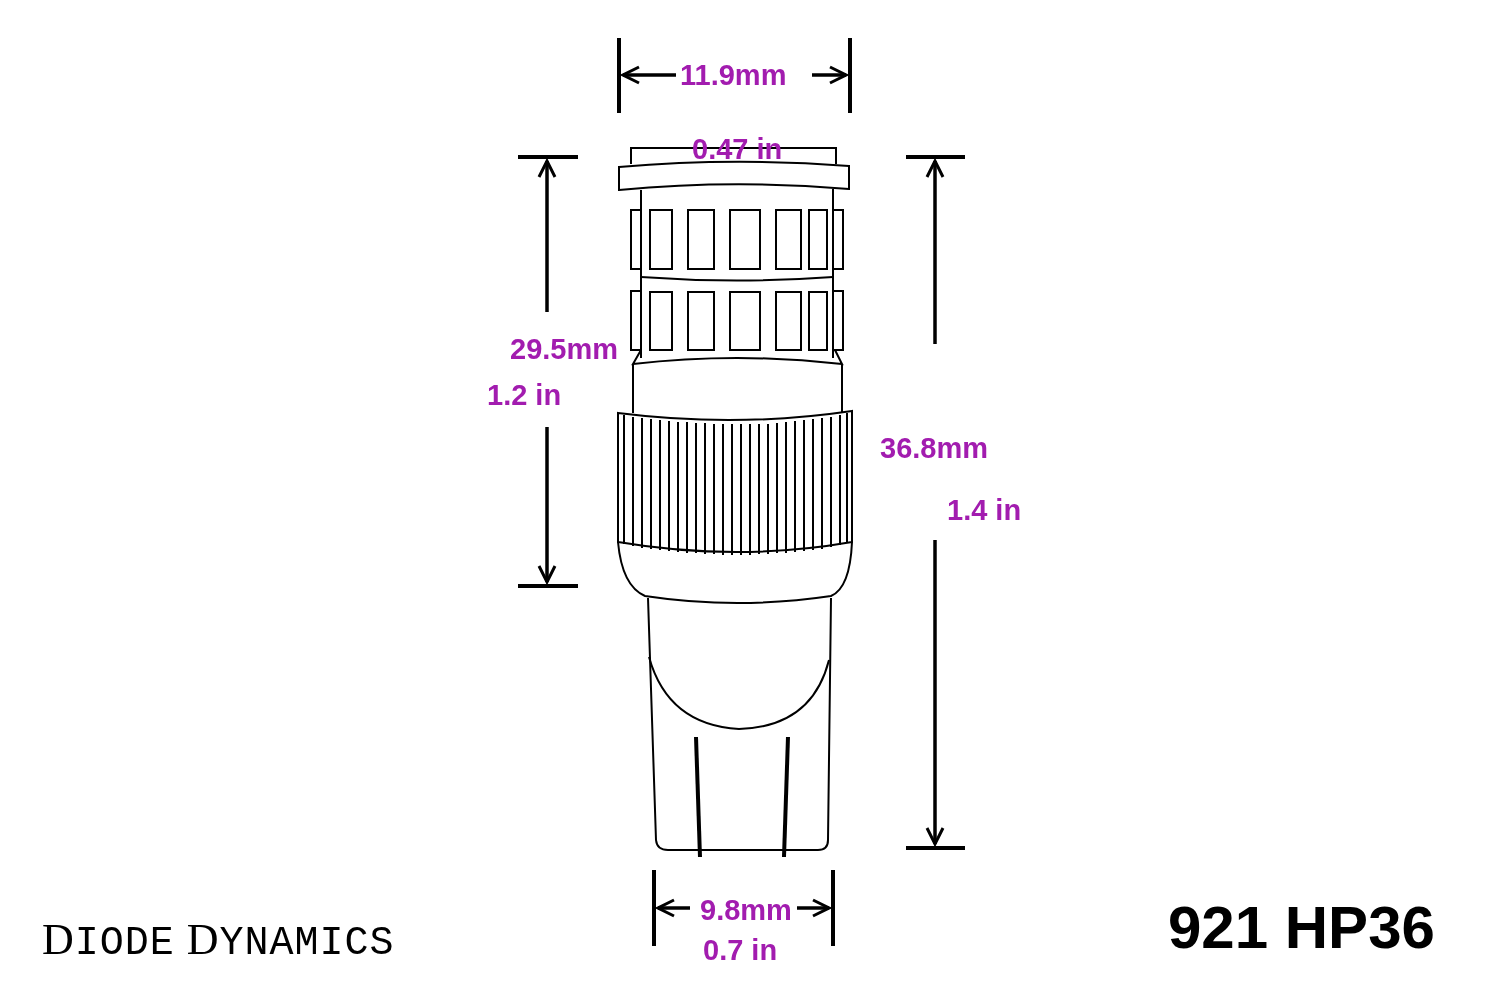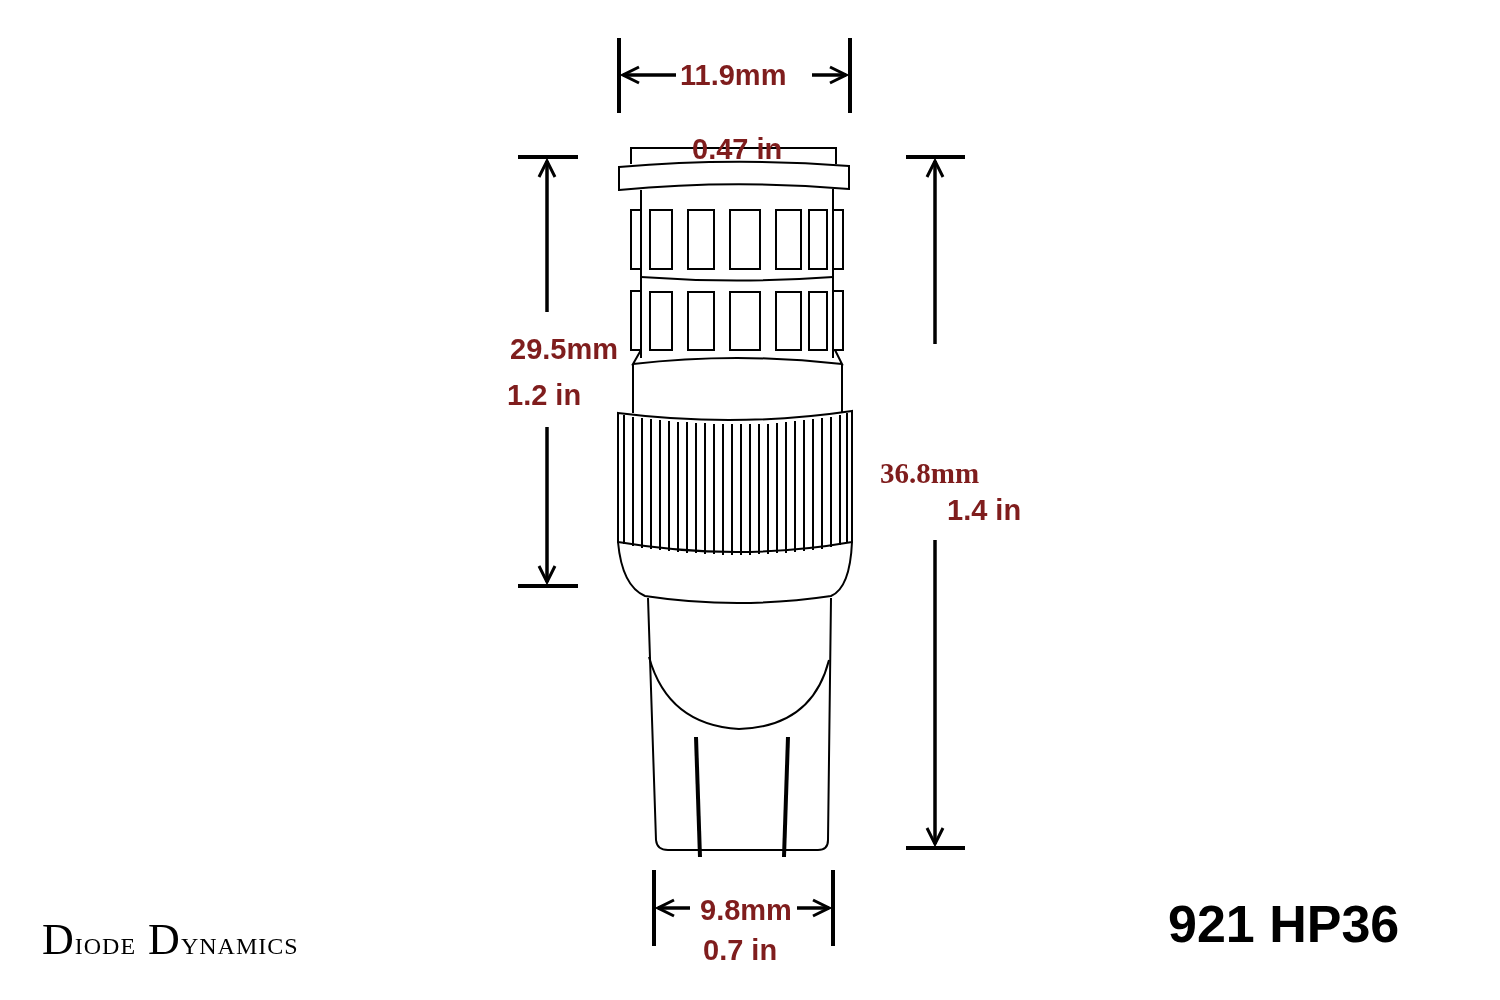--- a/index.html
+++ b/index.html
@@ -1,22 +1,22 @@
 <!DOCTYPE html>
 <html><head>
   <meta charset="utf-8">
   <style>
     html, body { margin: 0; padding: 0; background: #ffffff; }
     body { width: 1500px; height: 1000px; position: relative; overflow: hidden; font-family: "Liberation Sans", sans-serif; }
     svg.drawing { position: absolute; left: 0; top: 0; width: 1500px; height: 1000px; }
-    .label { position: absolute; font-family: "Liberation Sans", sans-serif; font-weight: bold; color: #7f1d1d; text-align: left; line-height: 1; white-space: nowrap; }
+    .label { position: absolute; font-family: "Liberation Sans", sans-serif; font-weight: bold; color: #a21caf; text-align: left; line-height: 1; white-space: nowrap; }
     .dim { font-size: 29px; }
     .brand { position: absolute; left: 42px; top: 918px; font-family: "Liberation Serif", serif; color: #000; font-size: 44px; letter-spacing: 1px; white-space: nowrap; line-height: 1; }
-    .brand .sc { font-size: 24px; }
-    .model { position: absolute; left: 1168px; top: 898px; font-family: "Liberation Sans", sans-serif; font-weight: bold; font-size: 52px; color: #000; white-space: nowrap; line-height: 1; }
+    .brand .sc { font-size: 40px; font-family: Liberation Mono, monospace; }
+    .model { position: absolute; left: 1168px; top: 898px; font-family: "Liberation Sans", sans-serif; font-weight: bold; font-size: 60px; color: #000; white-space: nowrap; line-height: 1; }
   </style>
 </head>
 <body>
 
 <svg class="drawing" viewBox="0 0 1500 1000" xmlns="http://www.w3.org/2000/svg">
   <defs>
     <marker id="arrow" viewBox="0 0 20 20" refX="18" refY="10" markerWidth="20" markerHeight="20" markerUnits="userSpaceOnUse" orient="auto">
       <path d="M2,2 L18,10 L2,18" fill="none" stroke="#000" stroke-width="3"></path>
     </marker>
   </defs>
@@ -125,23 +125,23 @@
 
     <line x1="696" y1="737" x2="700" y2="857" stroke-width="4"></line>
     <line x1="788" y1="737" x2="784" y2="857" stroke-width="4"></line>
   </g>
 </svg>
 
 <div class="label dim" style="left:680px; top:61px;">11.9mm</div>
 <div class="label dim" style="left:692px; top:103px;margin-top:32px;">0.47 in</div>
 
 <div class="label dim" style="left:510px; top:335px;">29.5mm</div>
-<div class="label dim" style="left:507px; top:381px;">1.2 in</div>
+<div class="label dim" style="left:487px; top:381px;">1.2 in</div>
 
-<div class="label dim" style="left:880px; top:459px;font-family:Liberation Serif, serif;">36.8mm</div>
+<div class="label dim" style="left:880px; top:434px;">36.8mm</div>
 <div class="label dim" style="left:903px; top:496px;margin-left:44px;">1.4 in</div>
 
 <div class="label dim" style="left:700px; top:896px;">9.8mm</div>
 <div class="label dim" style="left:703px; top:936px;">0.7 in</div>
 
 <div class="brand">
   <span>D</span><span class="sc">IODE</span>
   <span>D</span><span class="sc">YNAMICS</span>
 </div>
 

